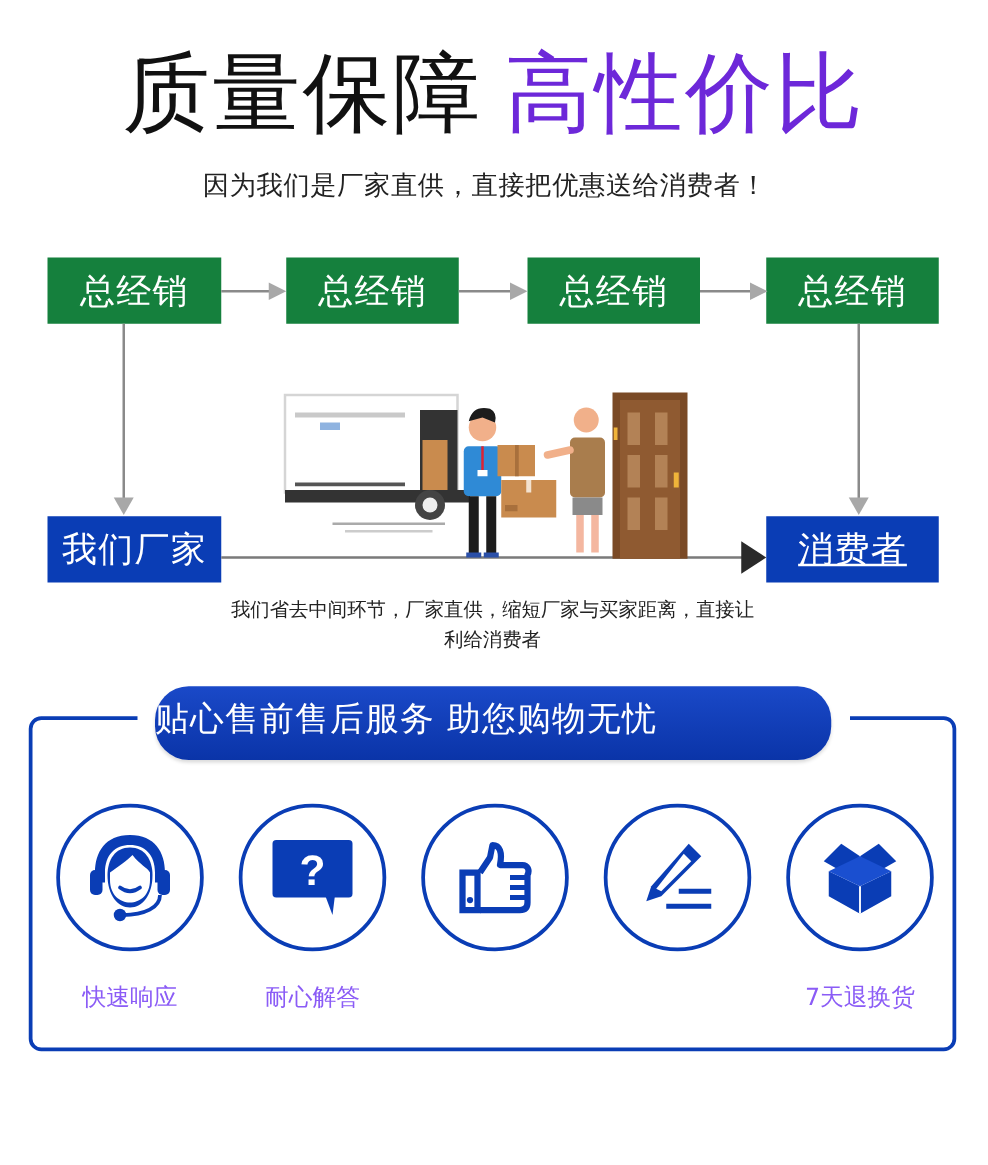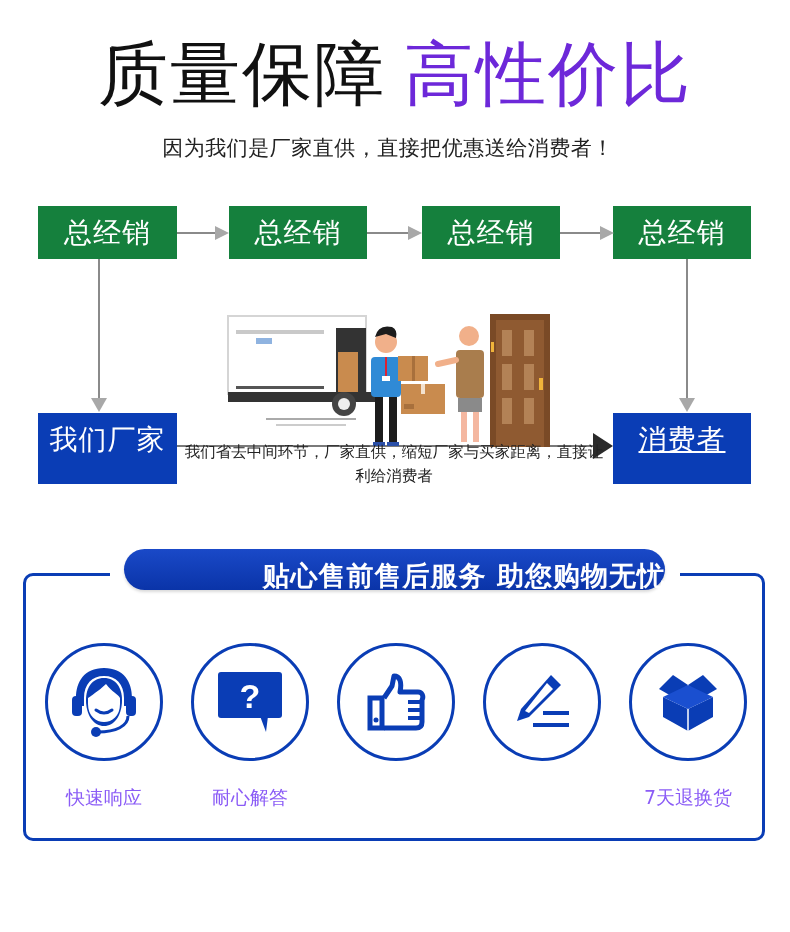--- a/index.html
+++ b/index.html
@@ -6,34 +6,34 @@
   html, body { width: 790px; height: 932px; background: #ffffff; overflow: hidden; }
   body { position: relative; font-family: "DejaVu Sans", "Liberation Sans", sans-serif; color: #222; }
 
   .headline { position: absolute; top: 32px; left: 0; width: 790px; text-align: center; font-size: 70px; line-height: 84px; letter-spacing: 2px; white-space: nowrap; }
   .headline .dark { color: #111; font-weight: normal; }
   .headline .blue { color: #6d28d9; font-weight: normal; margin-left: 18px; }
 
   .subline { position: absolute; top: 134px; left: 0; width: 776px; text-align: center; font-size: 21px; color: #222; letter-spacing: 0.5px; }
 
   .gbox { position: absolute; top: 206px; height: 53px; background: #15803d; color: #fff; font-size: 28px; line-height: 53px; text-align: center; letter-spacing: 1px; }
-  .bbox { position: absolute; height: 71px; background: #0a3db5; color: #fff; font-size: 28px; line-height: 53px; text-align: center; letter-spacing: 1px; }
+  .bbox { position: absolute; height: 53px; background: #0a3db5; color: #fff; font-size: 28px; line-height: 53px; text-align: center; letter-spacing: 1px; }
 
   .hline { position: absolute; height: 2px; background: #7a7a7a; }
   .vline { position: absolute; width: 2px; background: #8a8a8a; }
   .arrow-r { position: absolute; width: 0; height: 0; border-top: 7px solid transparent; border-bottom: 7px solid transparent; border-left: 14px solid #a8a8a8; }
   .arrow-d { position: absolute; width: 0; height: 0; border-left: 8px solid transparent; border-right: 8px solid transparent; border-top: 14px solid #a8a8a8; }
   .arrow-big { position: absolute; width: 0; height: 0; border-top: 13px solid transparent; border-bottom: 13px solid transparent; border-left: 20px solid #2a2a2a; }
 
-  .caption { position: absolute; top: 440px; left: 180px; width: 428px; text-align: center; font-size: 15.5px; line-height: 24px; color: #222; }
+  .caption { position: absolute; top: 476px; left: 180px; width: 428px; text-align: center; font-size: 15.5px; line-height: 24px; color: #222; }
 
   .illustration { position: absolute; left: 226px; top: 312px; width: 330px; height: 136px; }
 
   .service-box { position: absolute; left: 23px; top: 573px; width: 742px; height: 268px; border: 3px solid #0a3db5; border-radius: 10px; background: #fff; }
-  .service-pill { position: absolute; left: 124px; top: 549px; width: 541px; height: 41px; border-radius: 27px; background: linear-gradient(#1a49c8, #0a34a8); color: #fff; font-size: 27px; line-height: 53px; text-align: right; letter-spacing: 1px; box-shadow: 0 2px 3px rgba(0,0,0,0.15); font-weight: bold; }
+  .service-pill { position: absolute; left: 124px; top: 549px; width: 541px; height: 59px; border-radius: 27px; background: linear-gradient(#1a49c8, #0a34a8); color: #fff; font-size: 27px; line-height: 53px; text-align: left; letter-spacing: 1px; box-shadow: 0 2px 3px rgba(0,0,0,0.15); }
   .pill-gap { position: absolute; top: 570px; height: 8px; background: #fff; }
 
   .svc { position: absolute; top: 643px; width: 120px; text-align: center; }
   .svc .circle { width: 118px; height: 118px; border: 3px solid #0a3db5; border-radius: 50%; display: flex; align-items: center; justify-content: center; margin: 0 auto; }
   .svc .label { margin-top: 24px; font-size: 19px; color: #8b5cf6; white-space: nowrap; }
 </style>
 </head>
 <body>
 
 <div class="headline">

